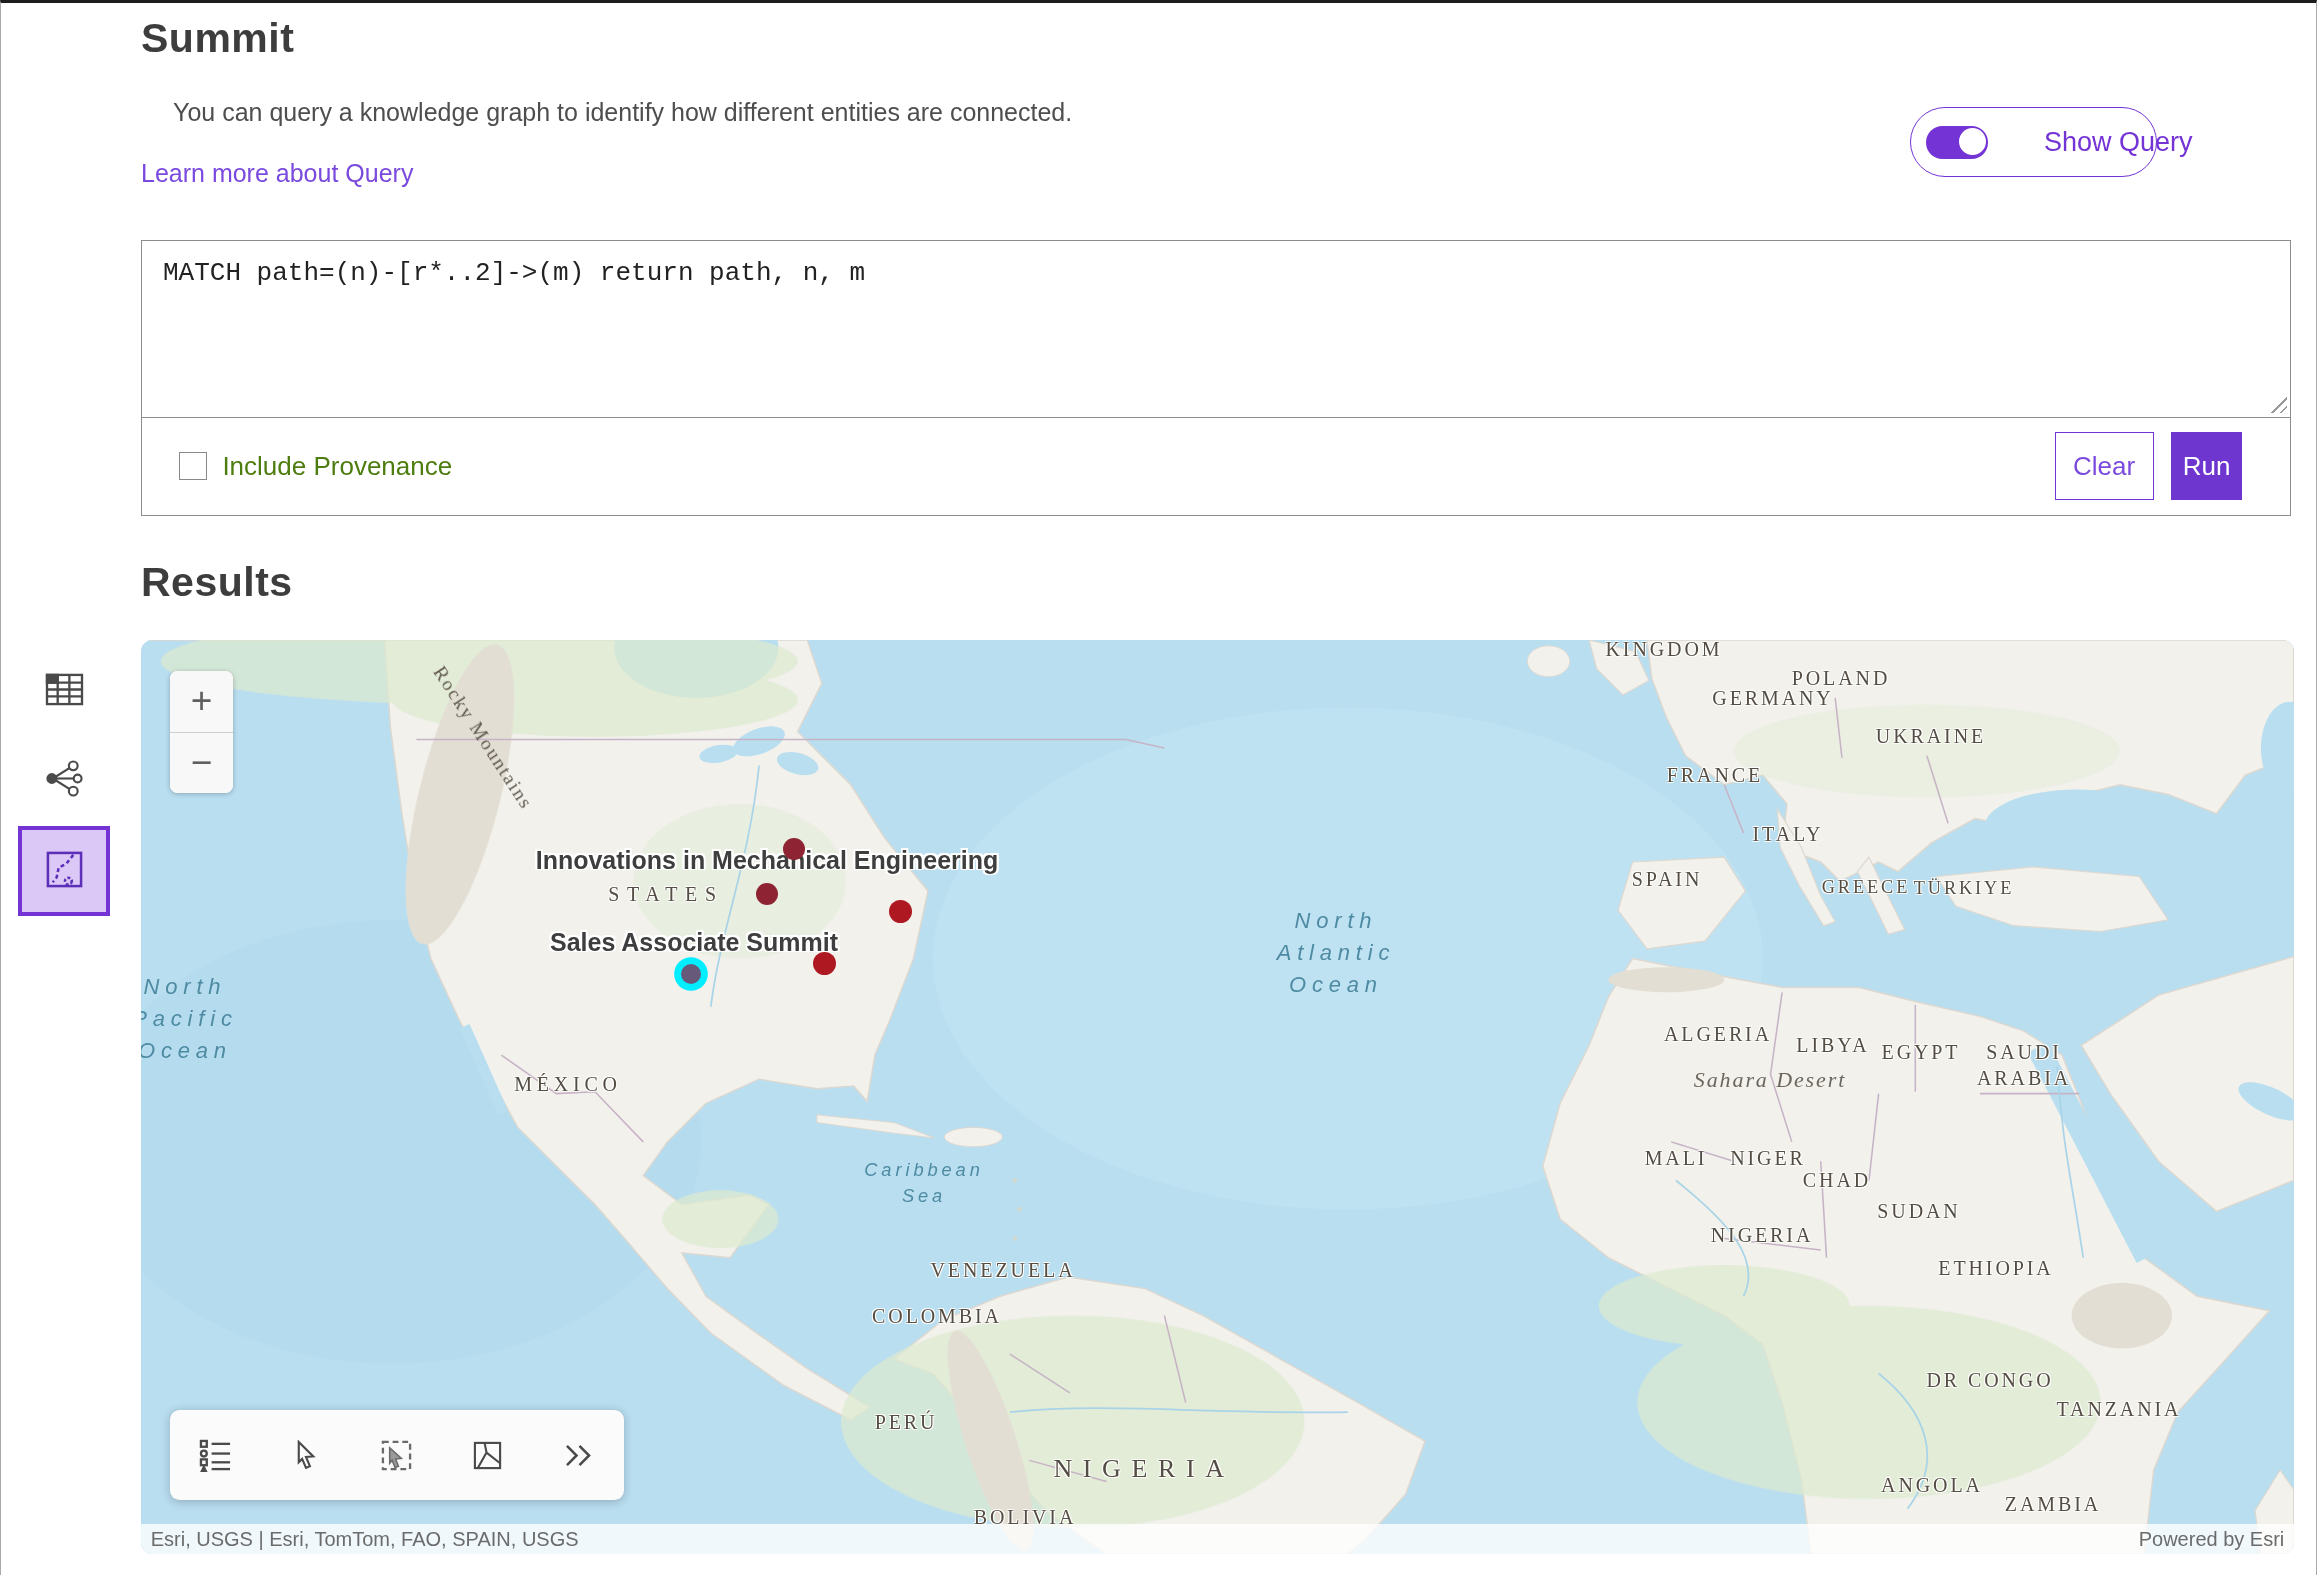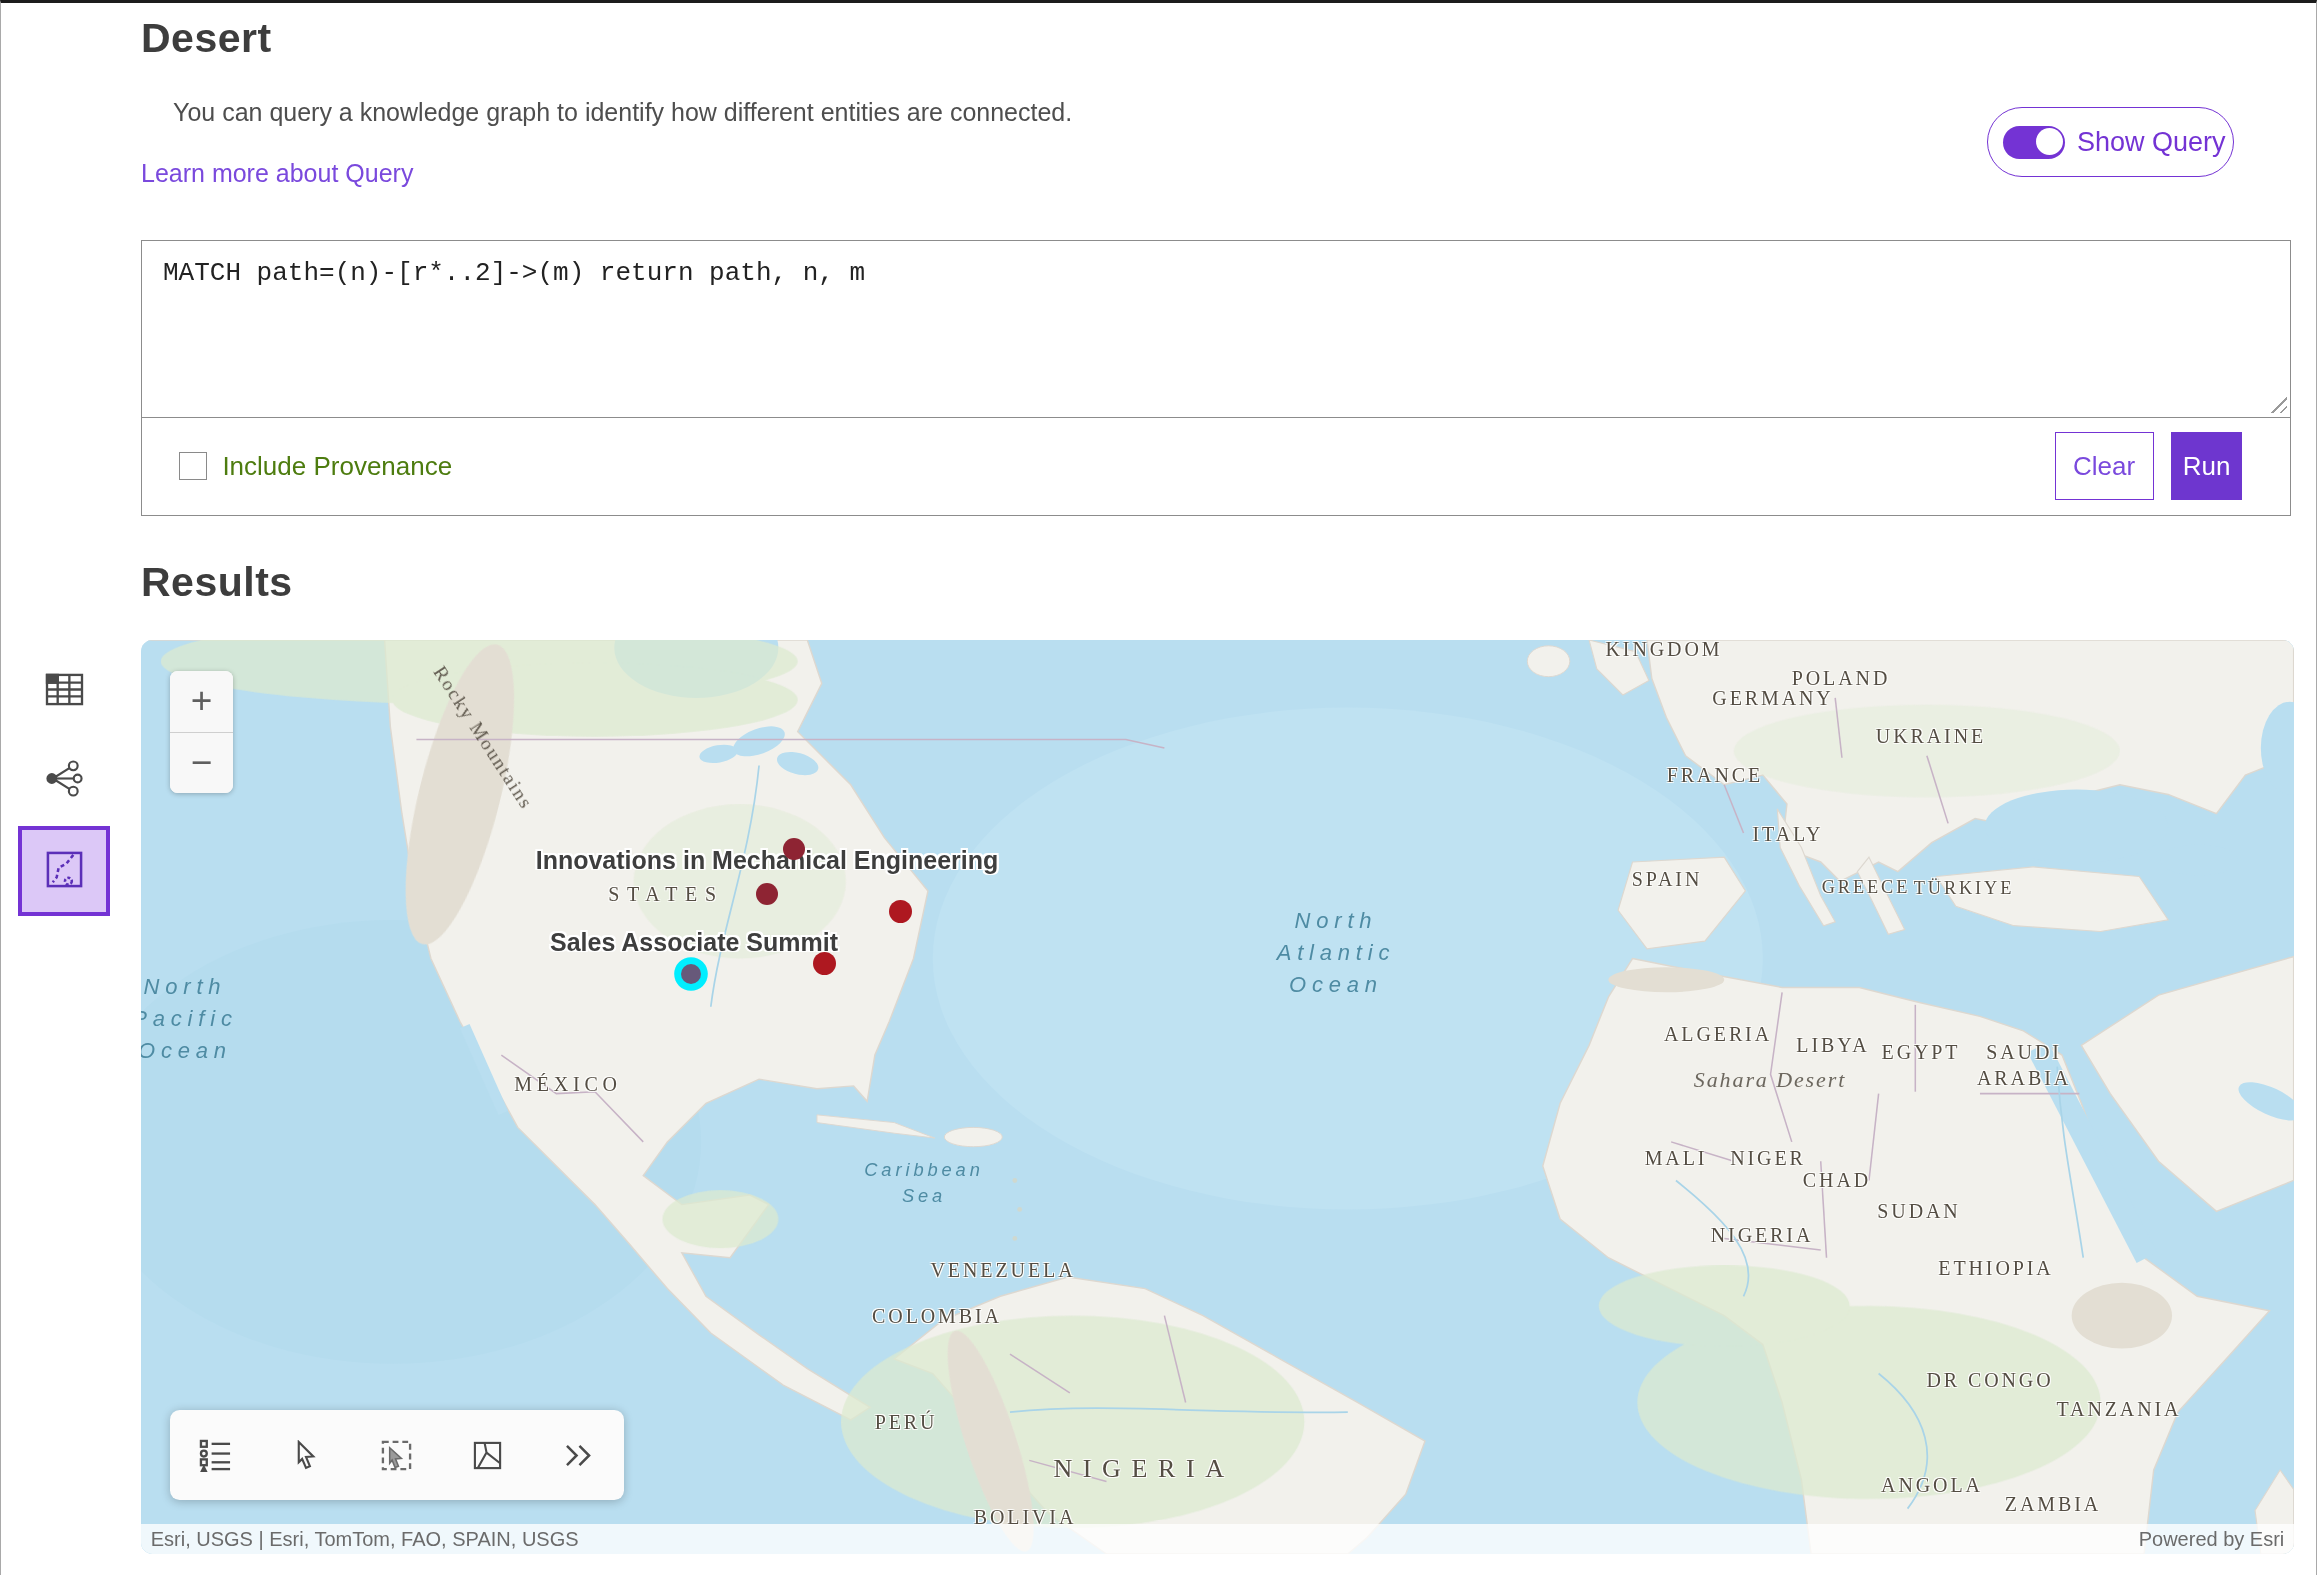--- a/index.html
+++ b/index.html
@@ -8,23 +8,23 @@
           border:1px solid #a9a9a9; border-top:3.9px solid #1c1c1c; overflow:hidden; }
 
   
   .h-title { position:absolute; left:140px; font-weight:bold; color:#3d3d3d; font-size:41px; letter-spacing:0.5px; }
   #query-title { top:11.6px; }
   #results-title { top:556px; }
   .description { position:absolute; left:140px; top:95px; font-size:25px; color:#4e4e4e;margin-left:32px; }
   .learn-more { position:absolute; left:140px; top:156px; font-size:25px; color:#7a49dd; text-decoration:none; cursor:pointer; }
 
   
-  .show-query-pill { position:absolute; left:1986px; top:104px; width:247px; height:70px;
+  .show-query-pill { position:absolute; left:1909px; top:104px; width:247px; height:70px;
     border:1.9px solid #7433d4; border-radius:35px; background:#fff; display:flex; align-items:center;
-    padding:0 19.3px 0 15.4px; cursor:pointer; }
+    padding:0 19.3px 0 15.4px; cursor:pointer;gap:44px; }
   .toggle-track { width:62px; height:33px; background:#7433d4; border-radius:16.4px; position:relative; flex:none; }
   .toggle-knob { position:absolute; right:2.9px; top:2.9px; width:27px; height:27px; background:#fff; border-radius:50%; }
   .show-query-label { margin-left:11.6px; color:#7433d4; font-size:27px; white-space:nowrap; }
 
   
   .query-panel { position:absolute; left:140px; top:237px; width:2150px; height:276px;
     border:1px solid #8c8c8c; background:#fff; }
   .query-textarea { display:block; width:100%; height:177px; border:none; border-bottom:1px solid #8c8c8c;
     resize:none; outline:none; font-family:"Liberation Mono","DejaVu Sans Mono",monospace;
     font-size:26px; color:#222; padding:17.4px 21px; }
@@ -79,21 +79,21 @@
 
   .attribution { position:absolute; left:0; right:0; bottom:0; height:30px; background:rgba(255,255,255,.78);
     display:flex; align-items:center; justify-content:space-between; padding:0 9.7px 0 9.7px;
     font-size:20px; color:#6b6b6b; }
 </style>
 </head>
 <body>
 
 <div class="page">
 
-  <h1 class="h-title" id="query-title">Desert</h1>
+  <h1 class="h-title" id="query-title">Summit</h1>
   <p class="description">You can query a knowledge graph to identify how different entities are connected.</p>
   <a class="learn-more">Learn more about Query</a>
 
   <div class="show-query-pill">
     <span class="toggle-track">
         <span class="toggle-knob"></span>
       </span>
     <span class="show-query-label">Show Query</span>
   </div>
 

